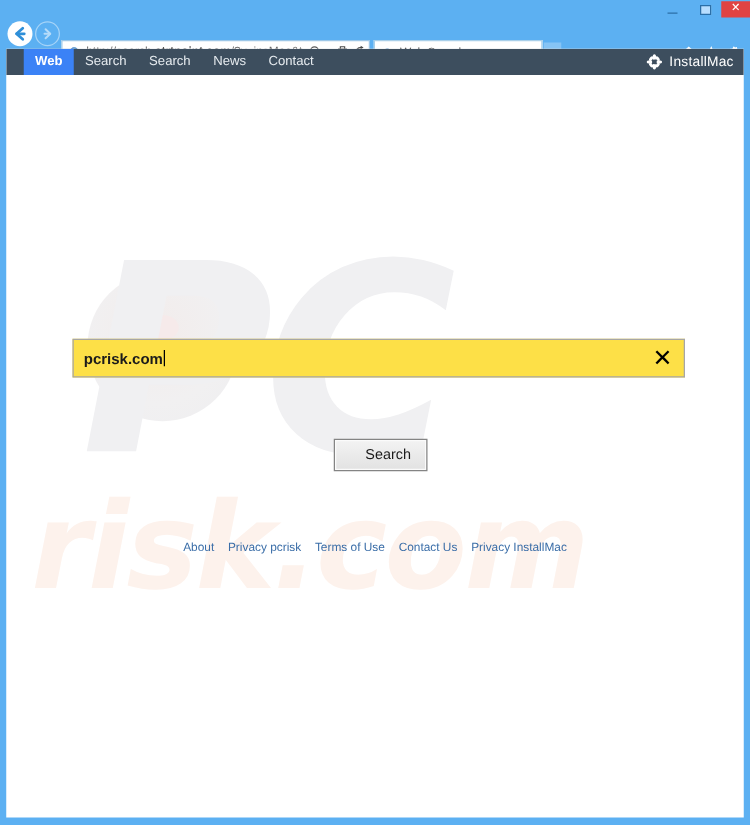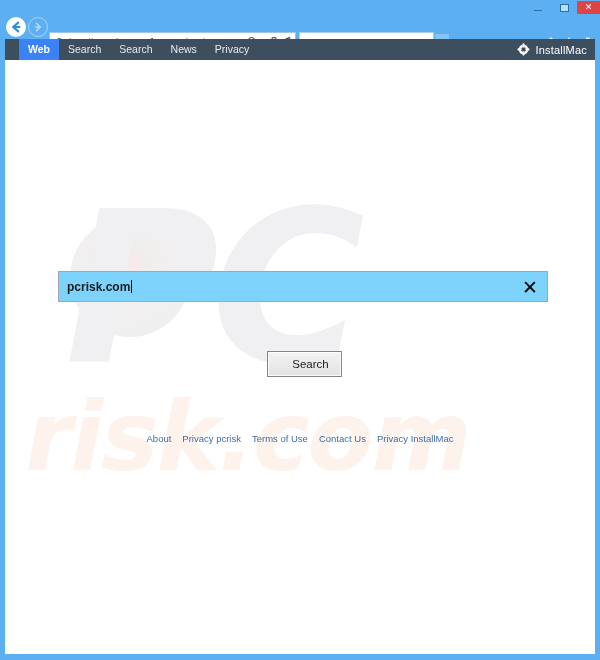--- a/index.html
+++ b/index.html
@@ -298,21 +298,21 @@
   #content {
     position: absolute;
     left: 0; top: 21px;
     width: 590px;
     height: 594px;
   }
   #search-box {
     position: absolute;
     left: 53px; top: 211px;
     width: 490px; height: 31px;
-    background: #7dd3fc;
+    background: #fde047;
     border: 1px solid #a6a6a6;
     box-sizing: border-box;
     display: flex;
     align-items: center;
   }
   #search-input-text {
     flex: 1 1 auto;
     margin-left: 8px;
     font-size: 12px;
     font-weight: bold;
@@ -478,21 +478,21 @@
       <div id="wm-circle-dot"></div>
       <div id="wm-pc">PC</div>
       <div id="wm-risk">risk.com</div>
     </div>
 
     <div id="site-nav">
       <div class="nav-item active">Web</div>
       <div class="nav-item">Search</div>
       <div class="nav-item">Search</div>
       <div class="nav-item">News</div>
-      <div class="nav-item">Privacy</div>
+      <div class="nav-item">Contact</div>
       <div id="brand">
         <span id="brand-icon">
           <svg width="13" height="13" viewBox="0 0 14 14">
             <g fill="#ffffff">
               <ellipse cx="7" cy="3" rx="1.5" ry="2.6"></ellipse>
               <ellipse cx="7" cy="11" rx="1.5" ry="2.6"></ellipse>
               <ellipse cx="3" cy="7" rx="2.6" ry="1.5"></ellipse>
               <ellipse cx="11" cy="7" rx="2.6" ry="1.5"></ellipse>
               <ellipse cx="4.2" cy="4.2" rx="1.3" ry="2.3" transform="rotate(45 4.2 4.2)"></ellipse>
               <ellipse cx="9.8" cy="9.8" rx="1.3" ry="2.3" transform="rotate(45 9.8 9.8)"></ellipse>

